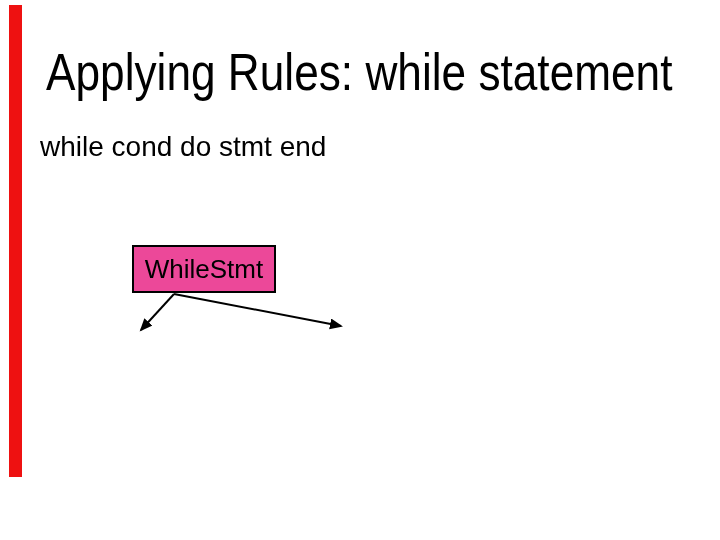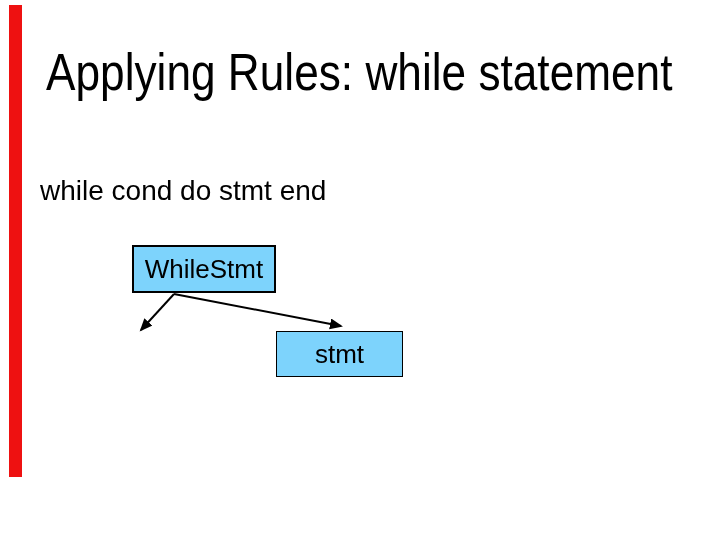--- a/index.html
+++ b/index.html
@@ -36,26 +36,25 @@
     color: #000000;
   }
   .code-line {
     position: absolute;
     left: 40px;
     top: 133px;
     font-size: 28px;
     line-height: 1;
     white-space: nowrap;
     color: #000000;
-    margin-top: 44px;
   }
   .node {
     position: absolute;
     box-sizing: border-box;
-    background: #7dd3fc;
+    background: #ec4899;
     border: 2px solid #000000;
     display: flex;
     align-items: center;
     justify-content: center;
     font-size: 26px;
     line-height: 1;
     color: #000000;
   }
   .node-whilestmt {
     left: 132px;
@@ -96,23 +95,20 @@
 
   <div class="slide-title">Applying Rules: while statement</div>
 
   <div class="code-line">while cond do stmt end</div>
 
   <div class="node node-whilestmt">
     <span>WhileStmt</span>
   </div>
 
 
-  <div class="node node-stmt">
-    <span>stmt</span>
-  </div>
 
   <svg class="edges-svg" viewBox="0 0 720 540" xmlns="http://www.w3.org/2000/svg">
     <defs>
       <marker id="arrowhead" markerUnits="userSpaceOnUse" markerWidth="14" markerHeight="12" refX="11" refY="5.5" orient="auto">
         <path d="M0,0 L13,5.5 L0,11 Z" fill="#000000"></path>
       </marker>
     </defs>
     <line x1="174" y1="294" x2="141" y2="330" stroke="#000000" stroke-width="2" marker-end="url(#arrowhead)"></line>
     <line x1="174" y1="294" x2="341" y2="326" stroke="#000000" stroke-width="2" marker-end="url(#arrowhead)"></line>
   </svg>

